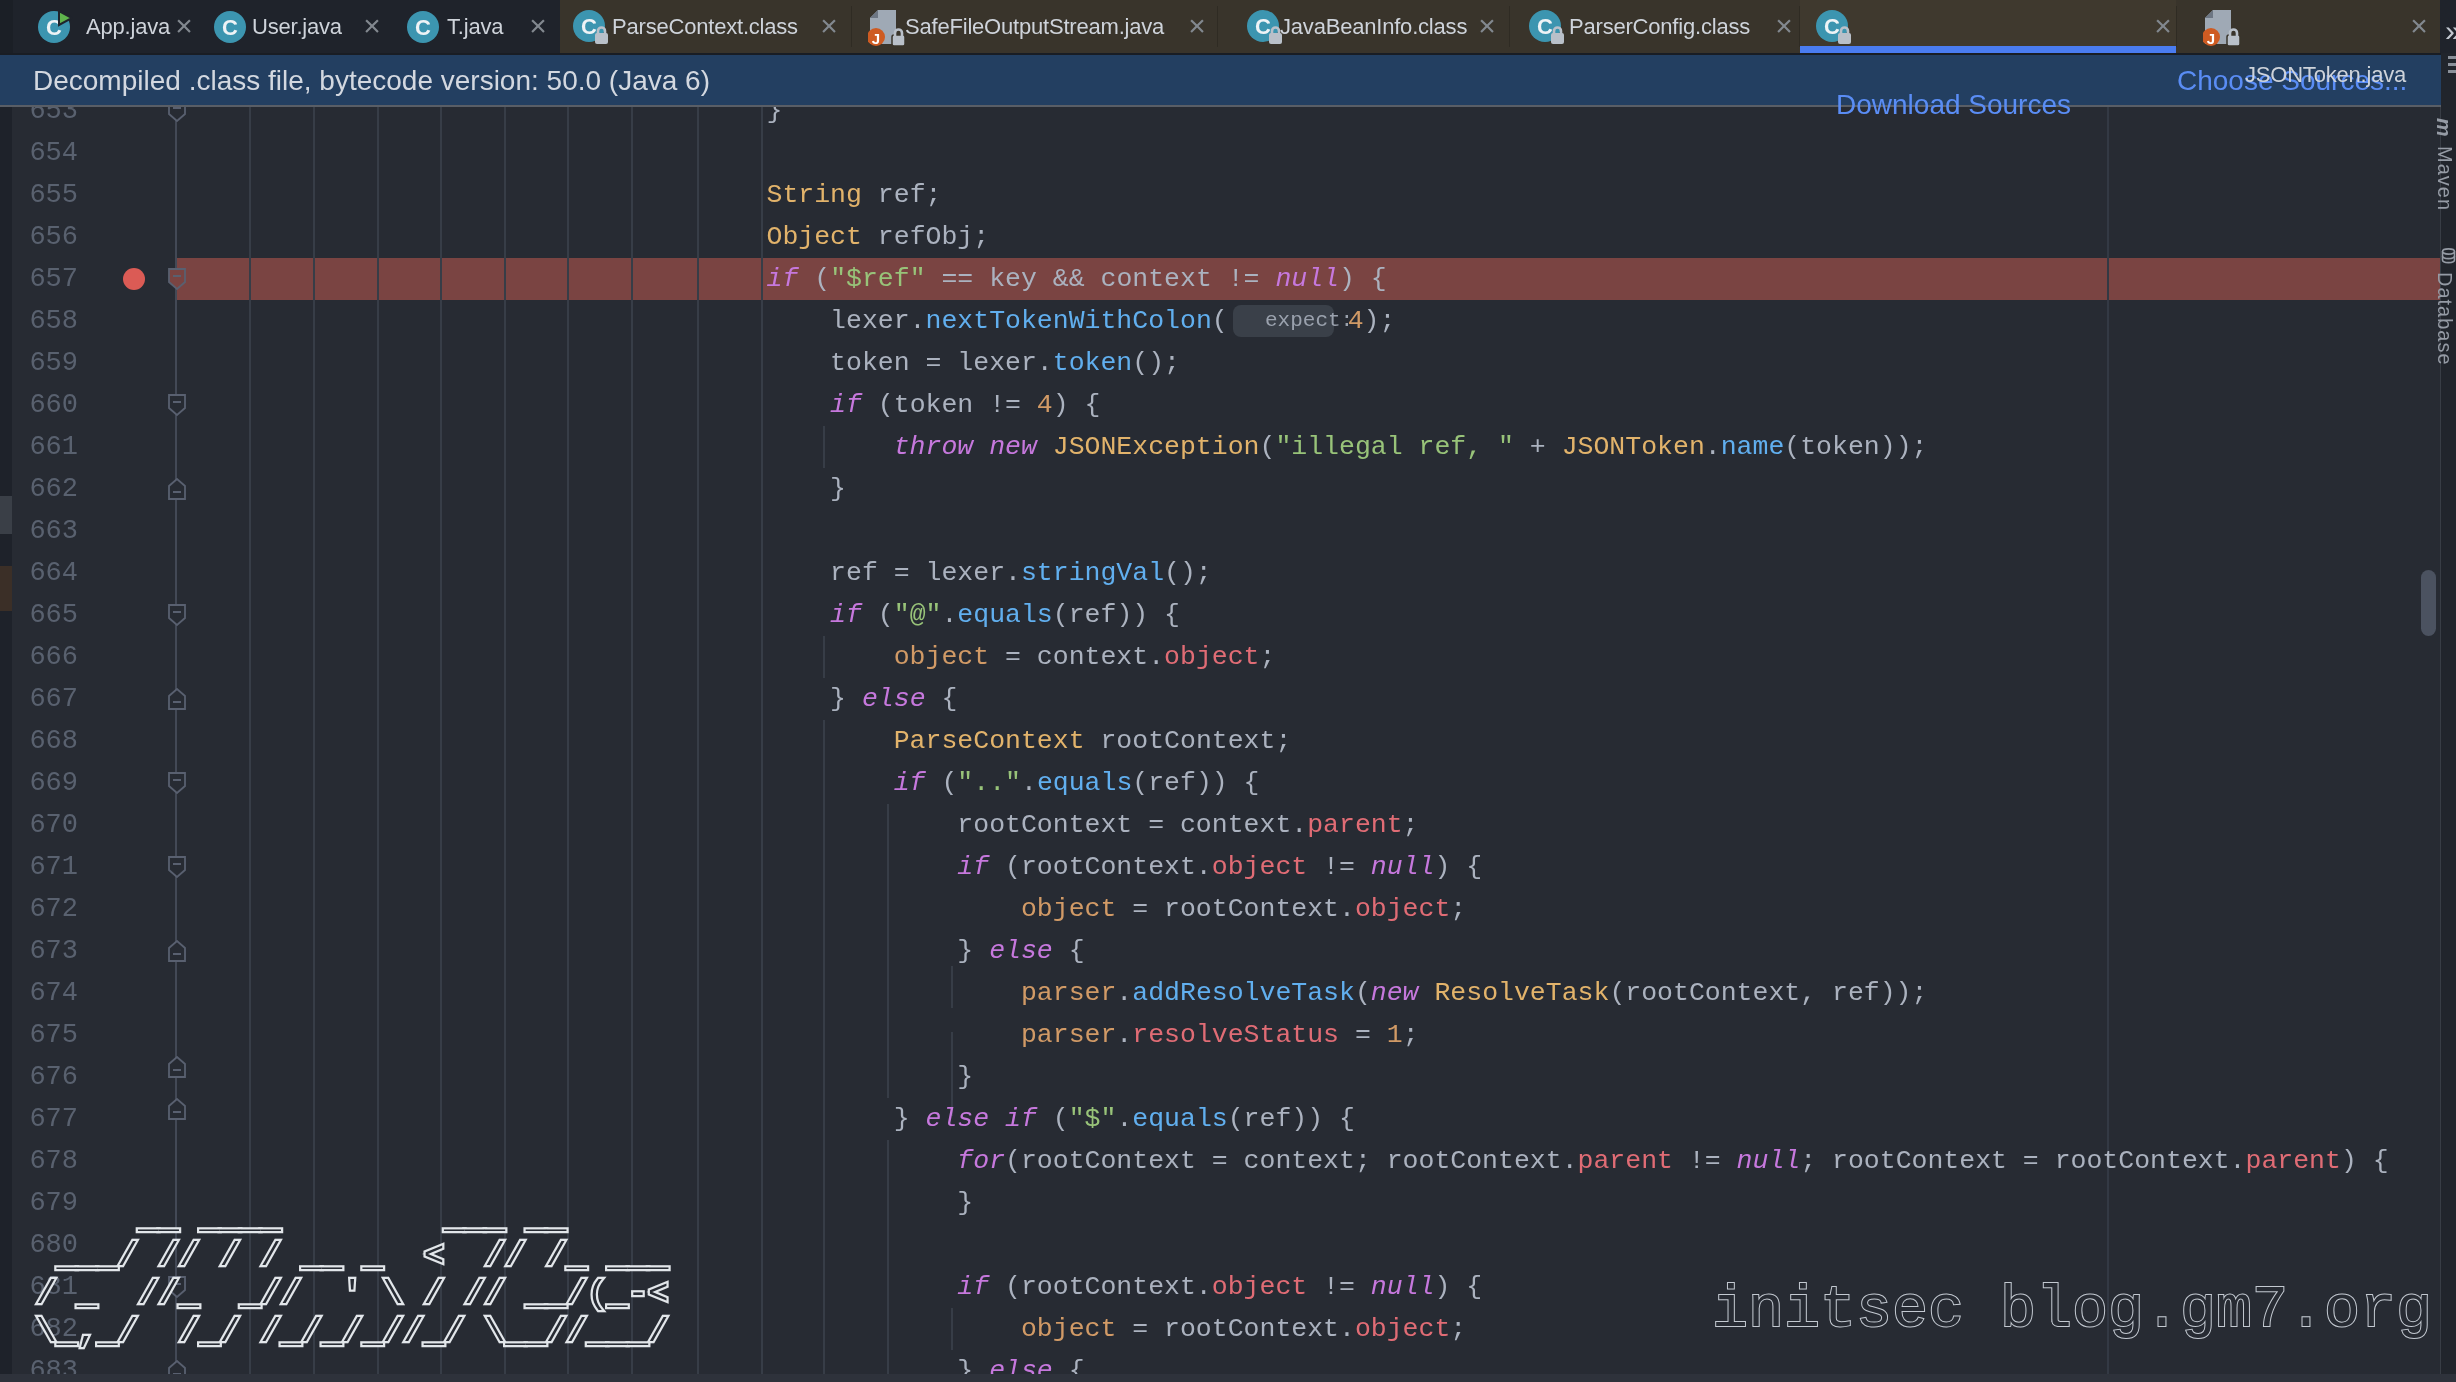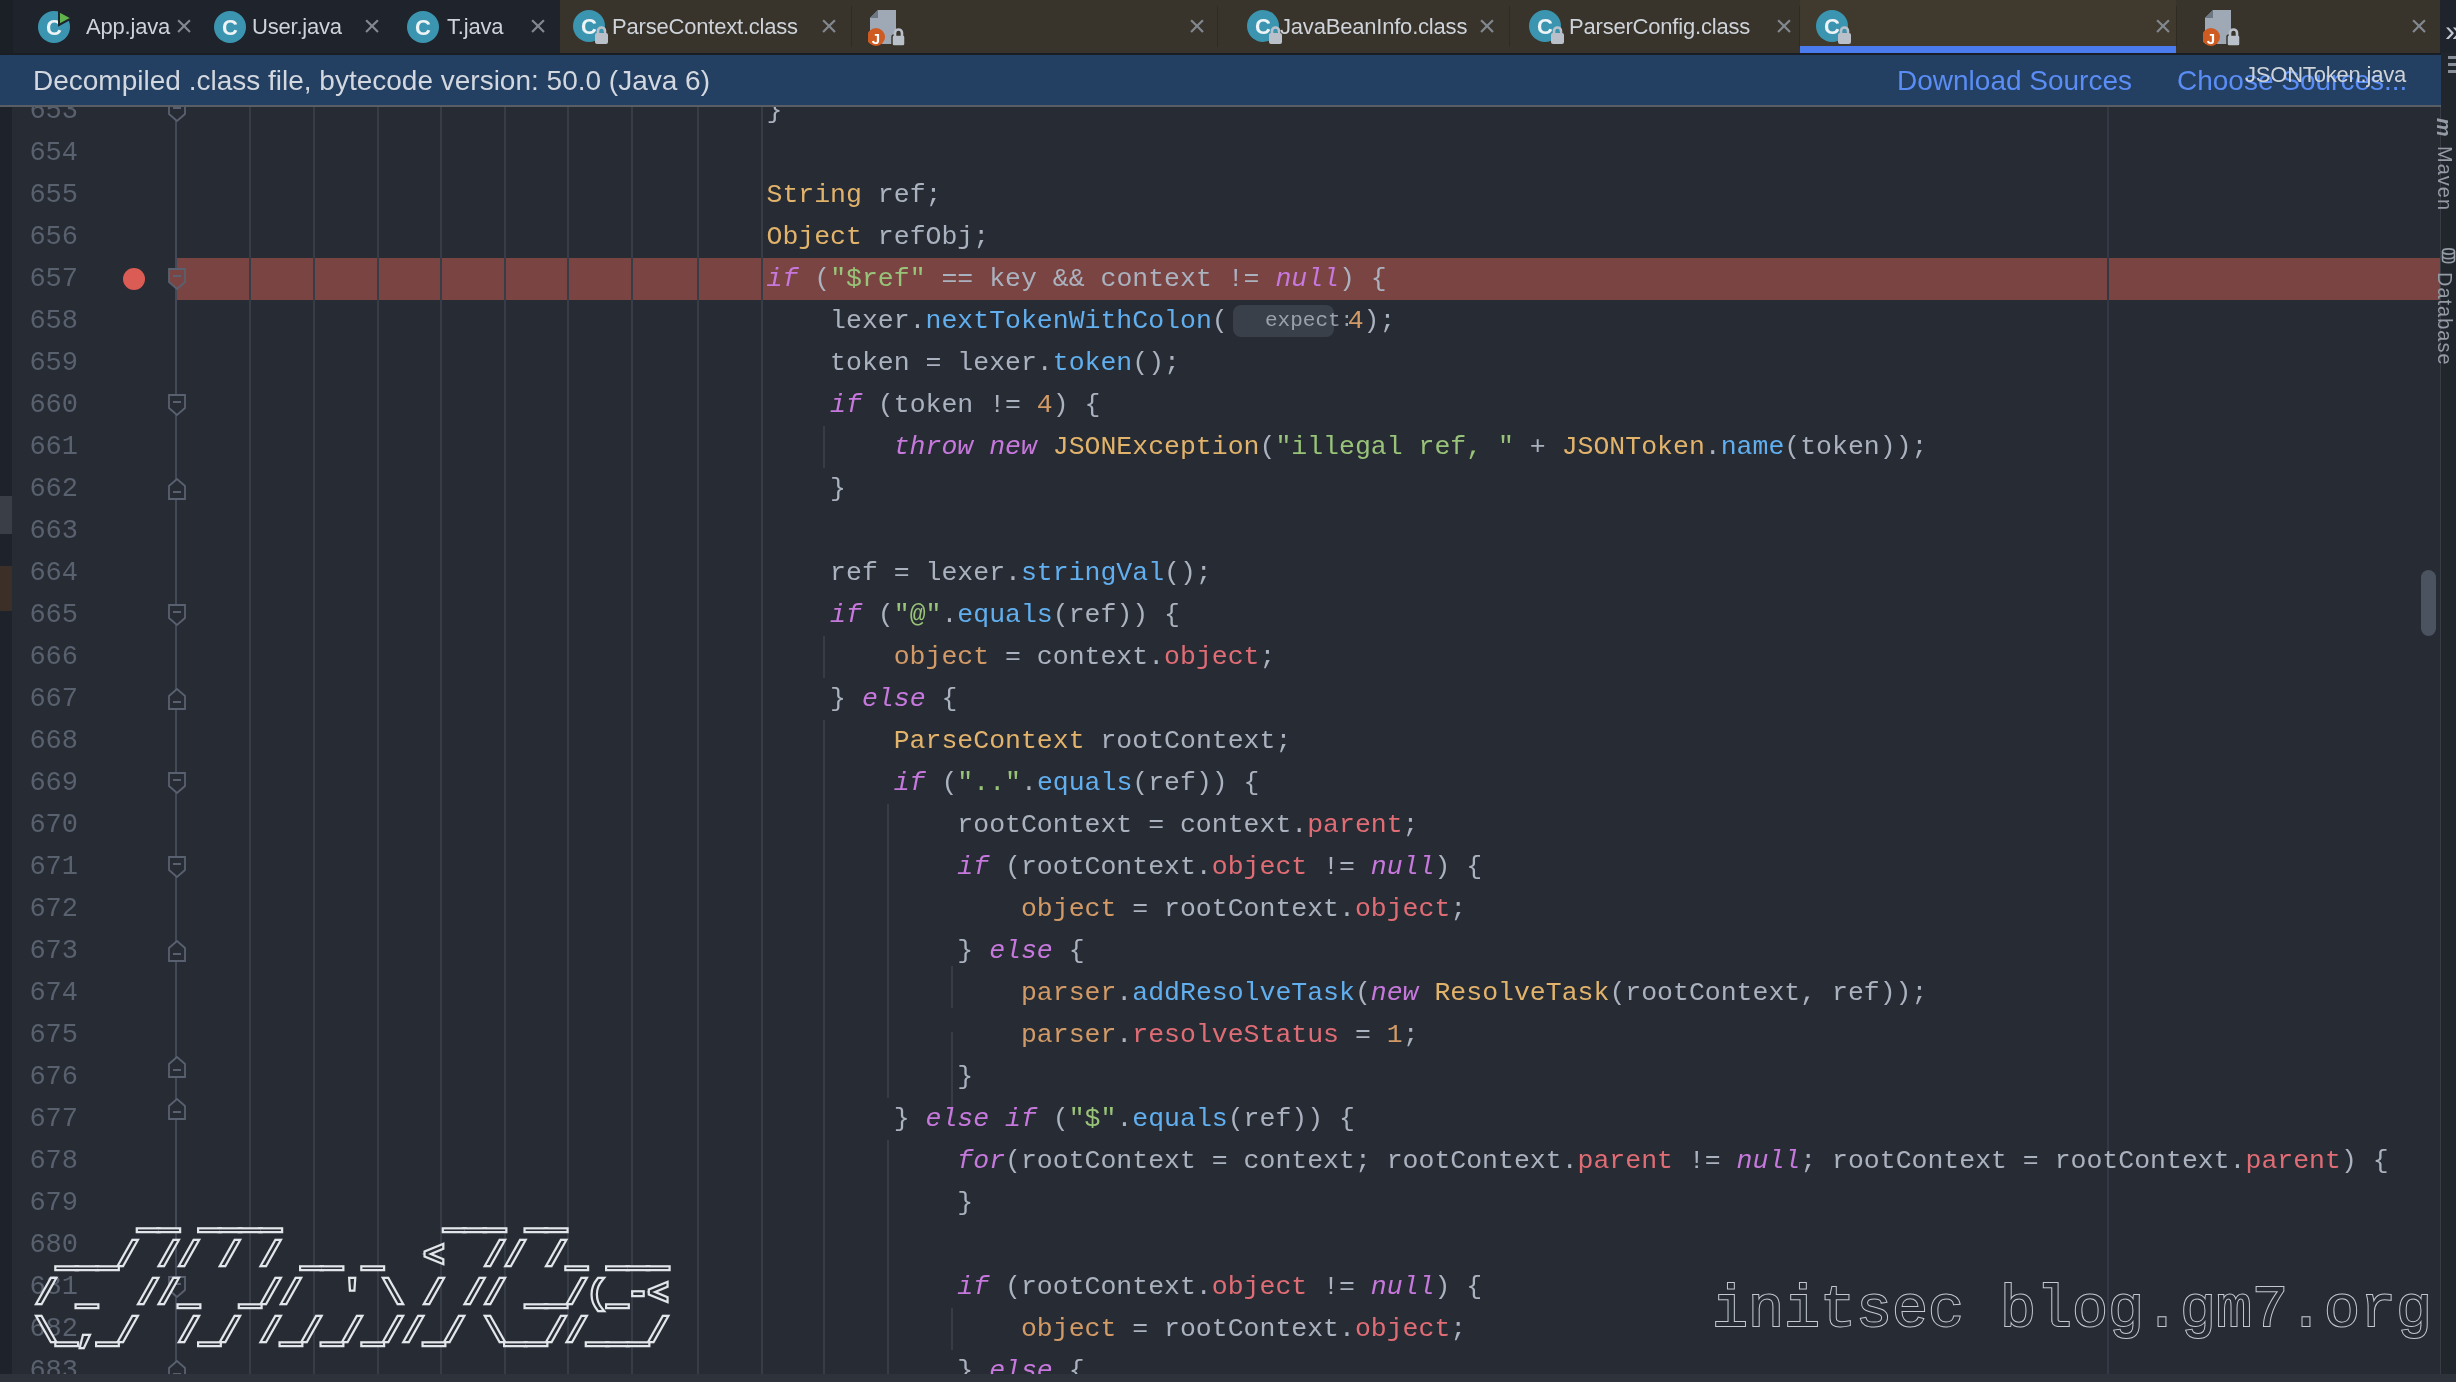--- a/index.html
+++ b/index.html
@@ -255,20 +255,21 @@
   <div class="tabx" style="left:816px;">×</div>
 
   <svg class="abs" style="left:868px;top:8px;z-index:22;" width="40" height="40" viewBox="0 0 40 40">
     <path d="M10 2 h18 v34 h-26 v-26 Z" fill="#9fa9b5"></path>
     <path d="M10 2 v8 h-8 Z" fill="#6d7683"></path>
     <circle cx="8" cy="29" r="9" fill="#ce5b22"></circle>
     <text x="8" y="36" font-size="15" font-weight="bold" fill="#fff" text-anchor="middle" font-family="Liberation Sans">J</text>
     <rect x="24" y="27" width="13" height="11" rx="2" fill="#b9c0c9" stroke="#39342b" stroke-width="1.5"></rect>
     <path d="M27 28 v-3 a3.5 3.5 0 0 1 7 0 v3" fill="none" stroke="#b9c0c9" stroke-width="2.6"></path>
   </svg>
+  <div class="tablabel" style="left:905px;">SafeFileOutputStream.java</div>
   <div class="tabx" style="left:1184px;">×</div>
 
   <svg class="abs" style="left:1246px;top:9px;z-index:22;" width="40" height="38" viewBox="0 0 40 38">
     <circle cx="17" cy="17" r="16" fill="#3c95b0"></circle>
     <text x="17" y="25" font-size="22" font-weight="bold" fill="#eef3f6" text-anchor="middle" font-family="Liberation Sans">C</text>
     <rect x="23" y="24" width="13" height="11" rx="2" fill="#b9c0c9"></rect>
     <path d="M26 25 v-3 a3.5 3.5 0 0 1 7 0 v3" fill="none" stroke="#b9c0c9" stroke-width="2.6"></path>
   </svg>
   <div class="tablabel" style="left:1280px;">JavaBeanInfo.class</div>
   <div class="tabx" style="left:1474px;">×</div>
@@ -304,21 +305,21 @@
   <div class="abs" style="left:2445px;top:14px;color:#c3c8d0;font-size:30px;z-index:23;">»</div>
   <div class="abs" style="left:2448px;top:56px;width:10px;height:34px;z-index:23;">
         <div style="width:10px;height:3px;background:#8a9099;margin-bottom:4px;"></div>
         <div style="width:10px;height:3px;background:#8a9099;margin-bottom:4px;"></div>
         <div style="width:10px;height:3px;background:#8a9099;"></div>
       </div>
 </div>
 <div id="activeline"></div>
 <div id="banner">
   <div class="msg">Decompiled .class file, bytecode version: 50.0 (Java 6)</div>
-  <div class="lnk" style="left:1897px;">Download Sources</div>
+  <div class="lnk" style="left:1836px;margin-top:24px;">Download Sources</div>
   <div class="lnk" style="left:2177px;">Choose Sources...</div>
 </div>
 
 <div id="lstripe"></div>
 <div class="abs" style="left:0;top:496px;width:12px;height:38px;background:#3a3f47;z-index:16;"></div>
 <div class="abs" style="left:0;top:566px;width:12px;height:45px;background:#3b2f27;z-index:16;"></div>
 
 <div id="rstripe"></div>
 <div class="vlabel" style="top:118px;font-weight:bold;font-style:italic;font-size:21px;">m</div>
 <div class="vlabel" style="top:146px;">Maven</div>

